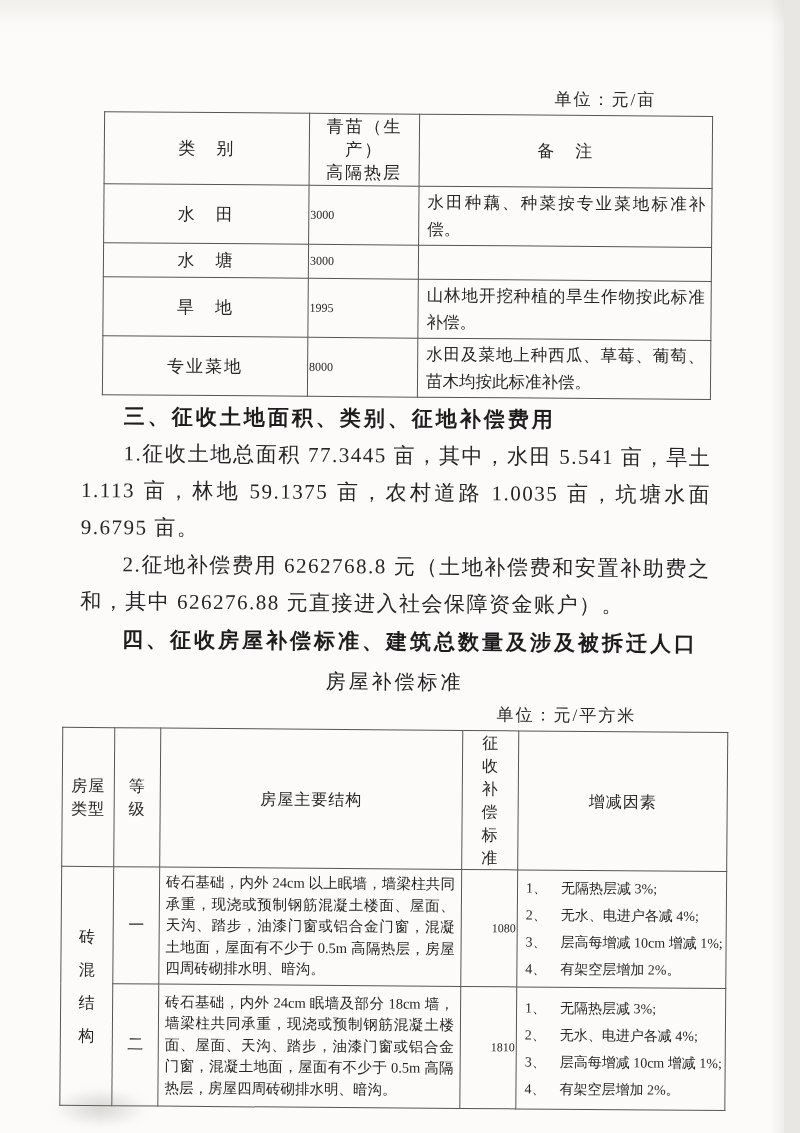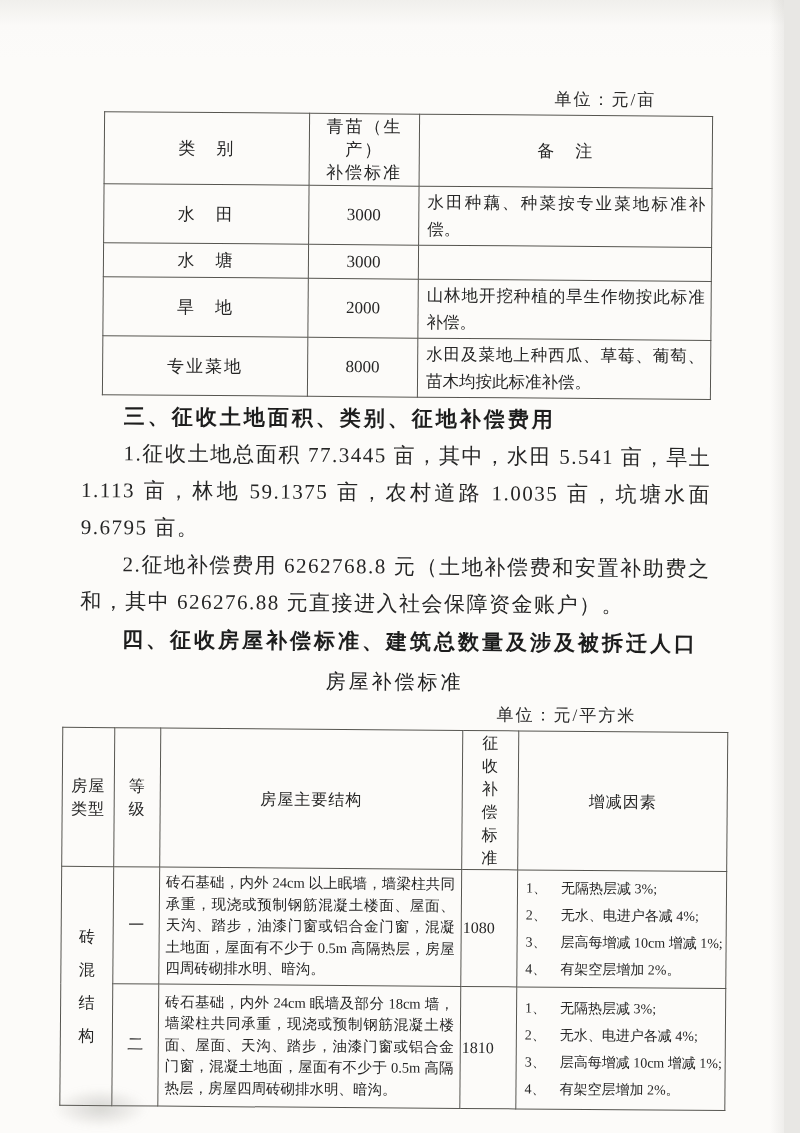--- a/index.html
+++ b/index.html
@@ -22,21 +22,21 @@
   .unit2 { margin-top: 6px; margin-bottom: 4px; text-align: right; padding-right: 73px; }
 
   table { border-collapse: collapse; table-layout: fixed; }
   th, td { border: 1px solid #565550; font-weight: normal; }
 
   
   .t1 { width: 608px; margin-left: 20px; }
   .t1 th { font-size: 17px; letter-spacing: 2px; line-height: 23px; }
   .t1 .hdr-row { height: 48px; }
   .t1 .cat  { text-align: center; font-size: 17px; letter-spacing: 2px; }
-  .t1 .num  { text-align: center; font-size: 17px; }
+  .t1 .num  { text-align: left; font-size: 12px; }
   .t1 .remark { font-size: 16.5px; line-height: 27px; padding: 2px 6px 2px 8px; text-align: justify; }
 
   
   .h-sec {
     font-size: 21px; font-weight: bold; letter-spacing: 3px;
     line-height: 38px; text-indent: 2em; margin: 0; color: #1d1d1d;
   }
   .h3 { margin-top: 2px; }
   .para {
     font-size: 21px; line-height: 37px; letter-spacing: 1.5px;
@@ -51,21 +51,21 @@
   .t2 { width: 665px; margin-left: -17px; }
   .t2 th { font-size: 16px; line-height: 23px; letter-spacing: 1px; }
   .t2 .hdr-row { height: 72px; }
   .t2 .th-type { padding: 0 7px; }
   .t2 .th-grade { padding: 0 12px; }
   .t2 .th-std { padding: 0 11px; }
   .t2 .row1 { height: 112px; }
   .t2 .row2 { height: 122px; }
   .t2 .grade { text-align: center; font-size: 16px; }
   .t2 .structure { font-size: 14.5px; line-height: 21.5px; padding: 4px 6px; text-align: justify; }
-  .t2 .std { text-align: left; font-size: 16px; }
+  .t2 .std { text-align: right; font-size: 12px; }
   .t2 .factors { padding: 4px 2px 4px 8px; vertical-align: middle; }
   .t2 .factors .factor-line { font-size: 14px; line-height: 27px; white-space: nowrap; }
   .vtext {
     width: 17px; margin: 0 auto; font-size: 16px; line-height: 33px;
     word-break: break-all; text-align: center; letter-spacing: 0;
   }
 
   
   .smudge {
     position: absolute; left: 52px; top: 1088px; width: 96px; height: 40px;
@@ -89,37 +89,37 @@
       <colgroup>
           <col style="width:205px">
           <col style="width:110px">
           <col style="width:293px">
         </colgroup>
       <tbody>
           <tr class="hdr-row">
         <th>类　别</th>
         <th>
           <div>青苗（生产）</div>
-          <div>补偿标准</div>
+          <div>高隔热层</div>
         </th>
         <th>备　注</th>
       </tr>
       <tr style="height:48px">
         <td class="cat">水　田</td>
         <td class="num">3000</td>
         <td class="remark">水田种藕、种菜按专业菜地标准补偿。</td>
       </tr>
       <tr style="height:34px">
         <td class="cat">水　塘</td>
         <td class="num">3000</td>
         <td class="remark"></td>
       </tr>
       <tr style="height:54px">
         <td class="cat">旱　地</td>
-        <td class="num">2000</td>
+        <td class="num">1995</td>
         <td class="remark">山林地开挖种植的旱生作物按此标准补偿。</td>
       </tr>
       <tr style="height:56px">
         <td class="cat">专业菜地</td>
         <td class="num">8000</td>
         <td class="remark">水田及菜地上种西瓜、草莓、葡萄、苗木均按此标准补偿。</td>
       </tr>
     </tbody>
       </table>
 

